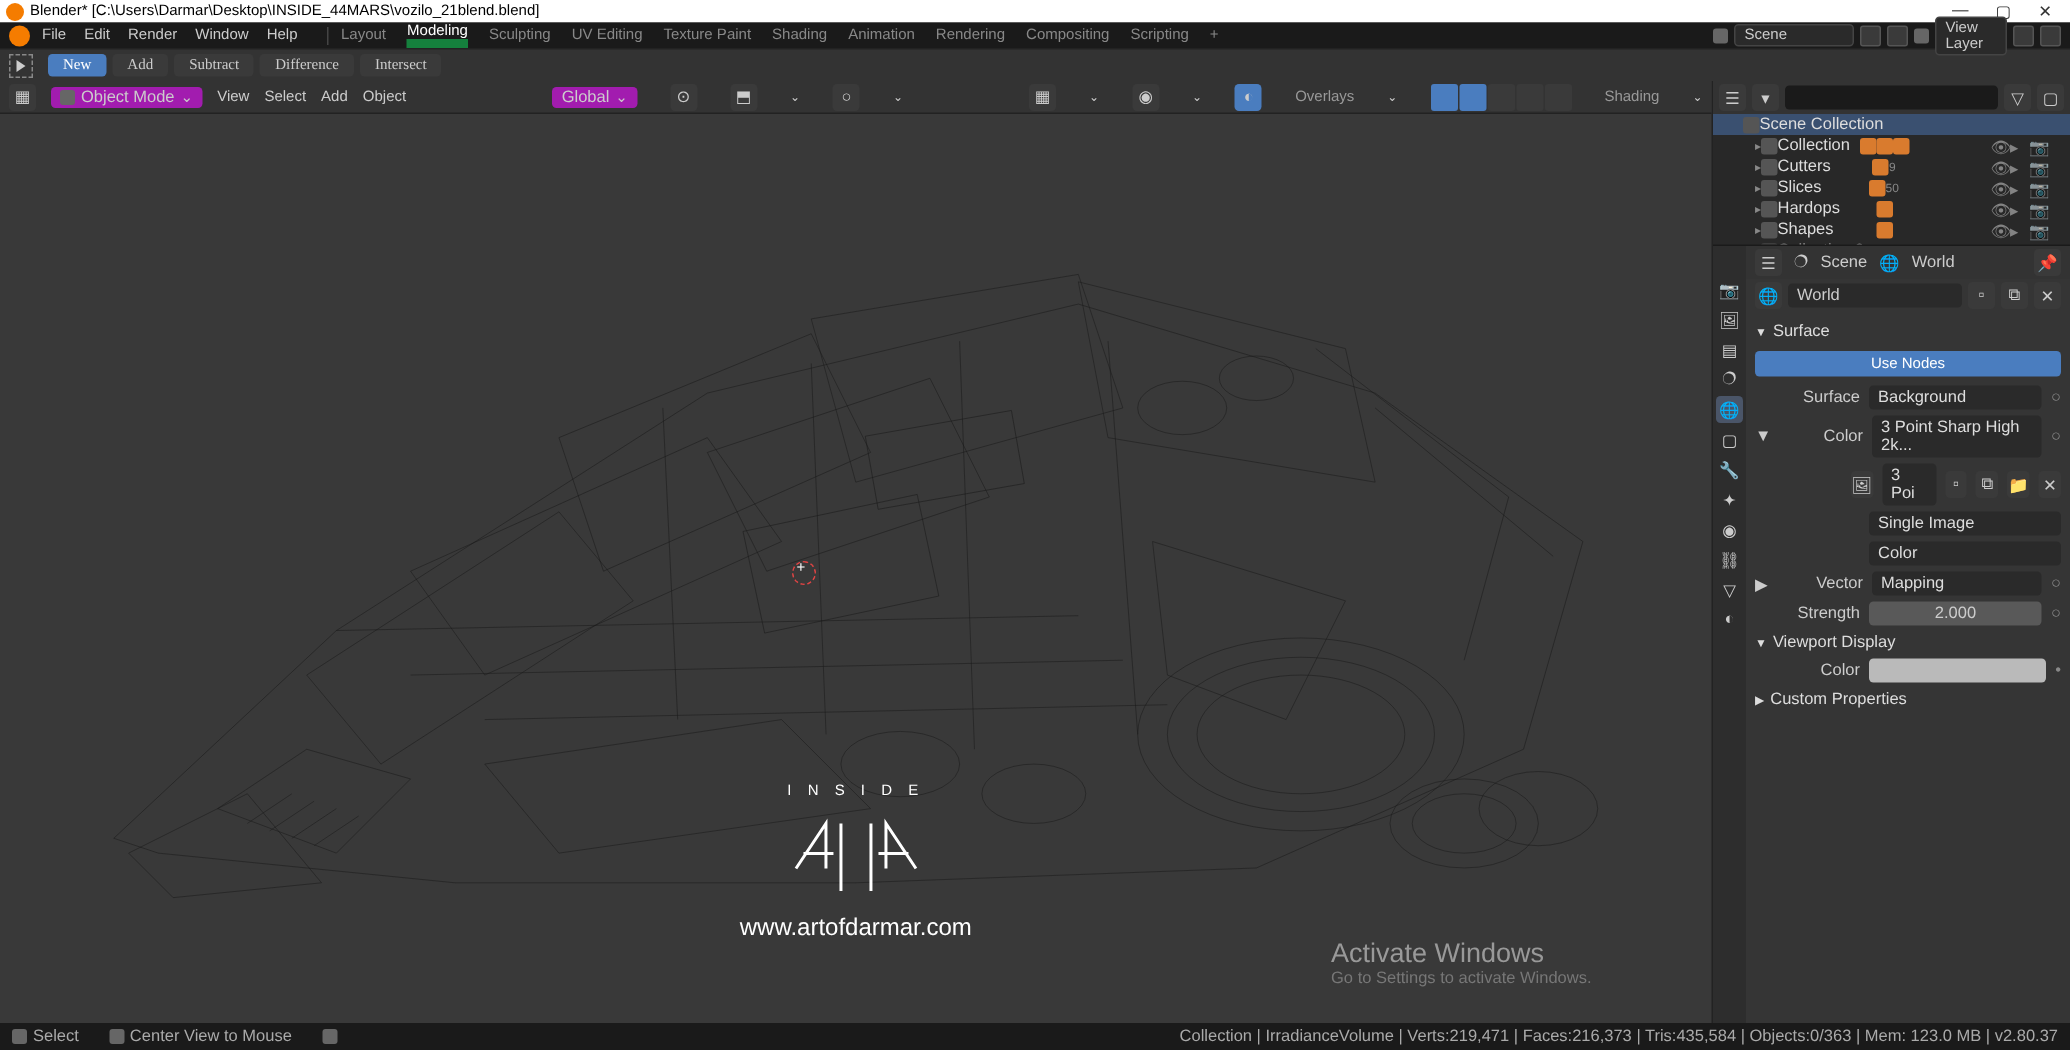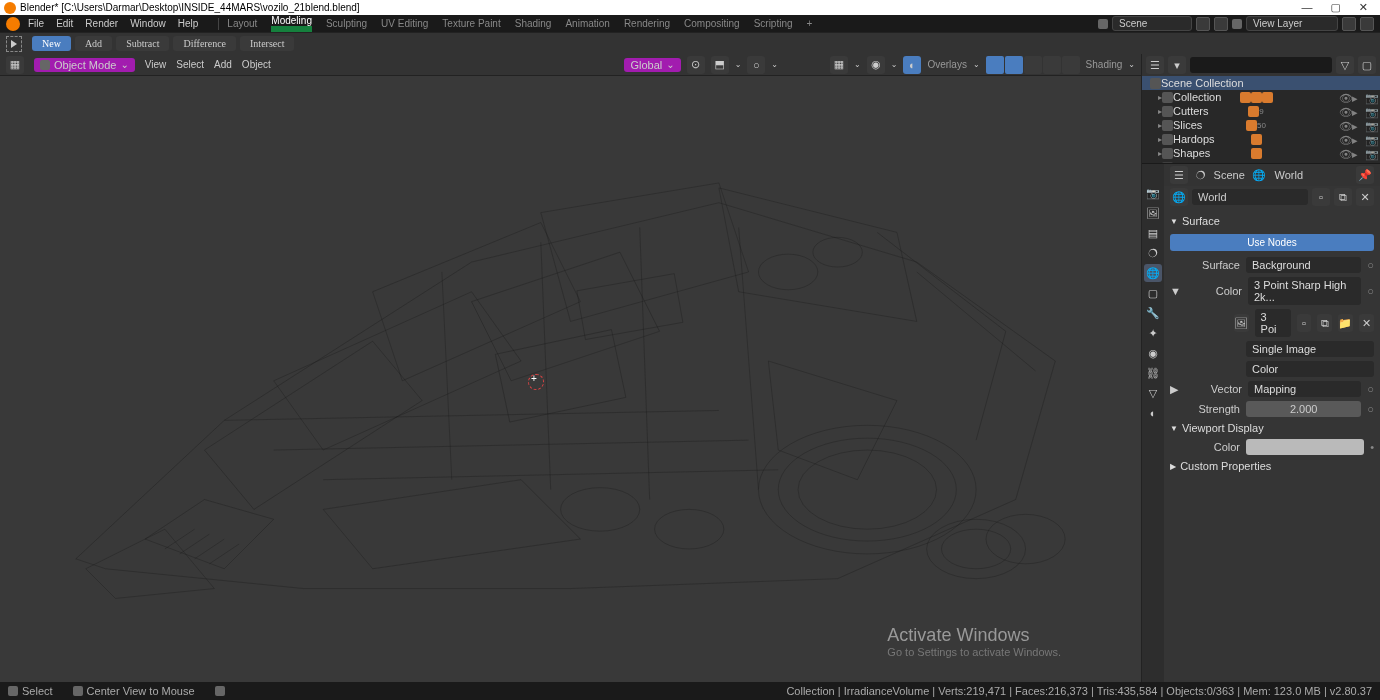--- a/index.html
+++ b/index.html
@@ -22,39 +22,39 @@
 .toolbtn { padding:2px 10px; border-radius:3px; cursor:pointer; font-size:10px;font-family:Liberation Serif, serif; }
 .toolbtn.sel { background:#4a7dbf; color:#fff; }
 .toolbtn.n { background:#3a3a3a; color:#ccc; }
 .playicon { width:16px; height:16px; border:1px dashed #888; display:flex; align-items:center; justify-content:center; margin-right:6px; }
 .playicon::before { content:''; border-left:6px solid #ccc; border-top:4px solid transparent; border-bottom:4px solid transparent; }
 .main { display:flex; height:634px; }
 .viewport { flex:1; background:#393939; position:relative; border-right:1px solid #222; }
 .vp-header { height:22px; background:#333; display:flex; align-items:center; padding:0 6px; gap:10px; border-bottom:1px solid #222; }
 .vp-header .dd { background:#a21caf; padding:1px 6px; border-radius:3px; font-size:10px; display:flex; align-items:center; gap:4px; }
 .vp-header .m { color:#ccc; font-size:10px; cursor:pointer; }
-.vp-header .r { margin-left:auto; display:flex; align-items:center; gap:6px; }
+.vp-header .r { margin-left:auto; display:flex; align-items:center; gap:22px; }
 .iconbtn { width:18px; height:18px; background:#3a3a3a; border-radius:3px; display:flex; align-items:center; justify-content:center; }
 .iconbtn.on { background:#4a7dbf; }
 .shademodes { display:flex; gap:1px; }
 .shademodes .sm { width:18px; height:18px; background:#3a3a3a; border-radius:2px; }
 .shademodes .sm.on { background:#4a7dbf; }
 .overlay-label { color:#999; font-size:10px; }
 .wireframe { position:absolute; top:30px; left:20px; right:20px; bottom:50px; }
 .wireframe svg { width:100%; height:100%; }
 .wireframe path, .wireframe ellipse, .wireframe rect { fill:none; stroke:#1a1a1a; stroke-width:0.5; opacity:0.7; }
 .logo { position:absolute; bottom:60px; left:50%; transform:translateX(-50%); text-align:center; color:#fff; }
 .logo .t1 { font-size:10px; letter-spacing:4px; margin-bottom:6px; }
 .logo svg { margin-bottom:8px; }
 .logo .url { font-size:16px; }
 .sidepanel { width:238px; background:#353535; display:flex; flex-direction:column; }
 .outliner { height:110px; background:#282828; border-bottom:1px solid #1a1a1a; overflow:hidden; }
 .out-hdr { height:22px; background:#333; display:flex; align-items:center; padding:0 4px; gap:4px; }
 .out-hdr .search { flex:1; background:#1a1a1a; height:16px; border-radius:3px; }
-.out-row { display:flex; align-items:center; padding:1px 4px; font-size:10px; gap:0; height:14px; }
+.out-row { display:flex; align-items:center; padding:1px 16px; font-size:10px; gap:0; height:14px; }
 .out-row.scene { background:#3a5070; }
 .out-row .ind { display:inline-block; }
 .out-row .tri { color:#888; font-size:8px; }
 .out-row .box { width:11px; height:11px; background:#555; border-radius:2px; }
 .out-row .name { flex:1; color:#ddd; }
 .out-row .icons { display:flex; gap:2px; }
 .out-row .oi { width:11px; height:11px; opacity:0.7; color:#aaa; }
 .out-row .badge { width:11px; height:11px; background:#d97b2e; border-radius:2px; }
 .props { flex:1; display:flex; background:#353535; }
 .prop-tabs { width:22px; background:#2d2d2d; display:flex; flex-direction:column; gap:2px; padding-top:20px; align-items:center; }
@@ -117,21 +117,21 @@
   <span class="tab">Rendering</span>
   <span class="tab">Compositing</span>
   <span class="tab">Scripting</span>
   <span class="tab">+</span>
   <div class="right">
     <span class="smicon"></span>
     <span class="hdrfield" style="width:80px">Scene</span>
     <span class="hdrbtn"></span>
     <span class="hdrbtn"></span>
     <span class="smicon"></span>
-    <span class="hdrfield" style="width:92px">View Layer</span>
+    <span class="hdrfield" style="width:48px">View Layer</span>
     <span class="hdrbtn"></span>
     <span class="hdrbtn"></span>
   </div>
 </div>
 
 <div class="toolbar">
   <span class="playicon"></span>
   <span class="toolbtn sel">New</span>
   <span class="toolbtn n">Add</span>
   <span class="toolbtn n">Subtract</span>
@@ -202,20 +202,30 @@
           <ellipse cx="770" cy="190" rx="30" ry="18"></ellipse>
           <ellipse cx="820" cy="170" rx="25" ry="15"></ellipse>
           <path d="M860 150 L990 250 L960 360"></path>
           <path d="M900 190 L1020 290"></path>
           <path d="M200 340 L700 330 M250 370 L730 360 M300 400 L760 390"></path>
           <path d="M420 190 L430 400 M520 160 L530 410 M620 145 L630 420 M720 145 L740 410"></path>
         </g>
       </svg>
     </div>
     <div class="cursor3d"></div>
+    <div class="logo">
+      <div class="t1">I N S I D E</div>
+      <svg width="100" height="60" viewBox="0 0 100 60">
+        <g fill="none" stroke="#fff" stroke-width="2">
+          <path d="M10 40 L30 10 L30 40 M15 30 L35 30 M40 40 L40 10 M40 40 L40 55"></path>
+          <path d="M90 40 L70 10 L70 40 M85 30 L65 30 M60 40 L60 10 M60 40 L60 55"></path>
+        </g>
+      </svg>
+      <div class="url">www.artofdarmar.com</div>
+    </div>
     <div class="watermark">
       <div class="l1">Activate Windows</div>
       <div class="l2">Go to Settings to activate Windows.</div>
     </div>
   </div>
 
   <div class="sidepanel">
     <div class="outliner">
       <div class="out-hdr">
         <span class="iconbtn">☰</span>

